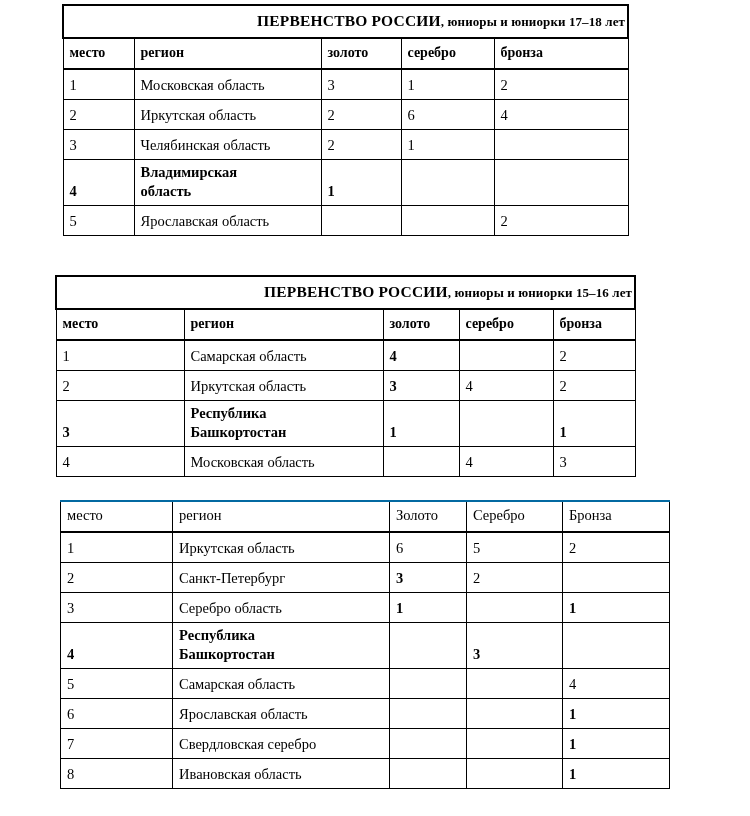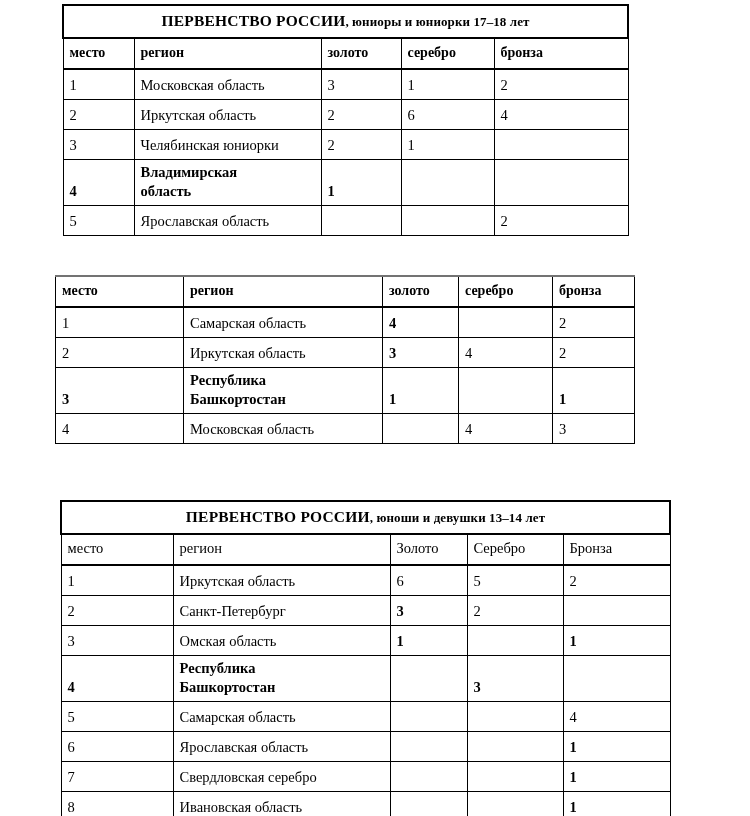--- a/index.html
+++ b/index.html
@@ -29,41 +29,41 @@
     vertical-align: bottom;
     font-size: 14.5px;
     line-height: 1.32;
     color: #000000;
     background: #ffffff;
   }
 
   
   .title-cell {
     border: 2px solid #000000 !important;
-    text-align: center;
+    text-align: right;
     vertical-align: middle !important;
     font-weight: bold;
     padding: 4px 2px 5px 2px !important;
     white-space: nowrap;
     letter-spacing: 0.1px;
   }
   .title-cell .t-main {
     font-size: 15.5px;
     letter-spacing: 0.2px;
   }
   .title-cell .t-sub {
     font-size: 13px;
   }
 
   
   .colhead td {
     font-weight: bold;
     vertical-align: middle;
     padding: 4px 6px 5px 6px;
-    border-top: 2px solid #737373;
+    border-top: 2px solid #0369a1;
     border-bottom: 2px solid #000000;
     white-space: nowrap;
     font-size: 14px;
   }
   .colhead.plain td {
     font-weight: normal;
     font-size: 14.5px;
   }
 
   
@@ -133,21 +133,21 @@
       </tr>
       <tr>
         <td class="c-place">2</td>
         <td class="c-region">Иркутская область</td>
         <td class="c-medal">2</td>
         <td class="c-medal">6</td>
         <td class="c-medal">4</td>
       </tr>
       <tr>
         <td class="c-place">3</td>
-        <td class="c-region">Челябинская юниорки</td>
+        <td class="c-region">Челябинская область</td>
         <td class="c-medal">2</td>
         <td class="c-medal">1</td>
         <td class="c-medal"></td>
       </tr>
       <tr class="tall">
         <td class="c-place">4</td>
         <td class="c-region two-line">Владимирская<br>область</td>
         <td class="c-medal">1</td>
         <td class="c-medal"></td>
         <td class="c-medal"></td>
@@ -164,20 +164,23 @@
 
 <table class="medal-table" id="table-15-16">
   <colgroup>
       <col class="c1">
       <col class="c2">
       <col class="c3">
       <col class="c4">
       <col class="c5">
     </colgroup>
   <tbody>
+      <tr class="titlerow">
+        <td class="title-cell" colspan="5"><span class="t-main">ПЕРВЕНСТВО РОССИИ</span><span class="t-sub">, юниоры и юниорки 15–16 лет</span></td>
+      </tr>
       <tr class="colhead">
         <td>место</td>
         <td>регион</td>
         <td>золото</td>
         <td>серебро</td>
         <td>бронза</td>
       </tr>
       <tr>
         <td class="c-place">1</td>
         <td class="c-region">Самарская область</td>
@@ -211,23 +214,20 @@
 
 <table class="medal-table" id="table-13-14">
   <colgroup>
       <col class="c1">
       <col class="c2">
       <col class="c3">
       <col class="c4">
       <col class="c5">
     </colgroup>
   <tbody>
-      <tr class="titlerow">
-        <td class="title-cell" colspan="5"><span class="t-main">ПЕРВЕНСТВО РОССИИ</span><span class="t-sub">, юноши и девушки 13–14 лет</span></td>
-      </tr>
       <tr class="colhead plain">
         <td>место</td>
         <td>регион</td>
         <td>Золото</td>
         <td>Серебро</td>
         <td>Бронза</td>
       </tr>
       <tr>
         <td class="c-place">1</td>
         <td class="c-region">Иркутская область</td>
@@ -237,21 +237,21 @@
       </tr>
       <tr>
         <td class="c-place">2</td>
         <td class="c-region">Санкт-Петербург</td>
         <td class="c-medal b">3</td>
         <td class="c-medal">2</td>
         <td class="c-medal"></td>
       </tr>
       <tr>
         <td class="c-place">3</td>
-        <td class="c-region">Омская область</td>
+        <td class="c-region">Серебро область</td>
         <td class="c-medal b">1</td>
         <td class="c-medal"></td>
         <td class="c-medal b">1</td>
       </tr>
       <tr class="tall">
         <td class="c-place">4</td>
         <td class="c-region two-line">Республика<br>Башкортостан</td>
         <td class="c-medal"></td>
         <td class="c-medal">3</td>
         <td class="c-medal"></td>

